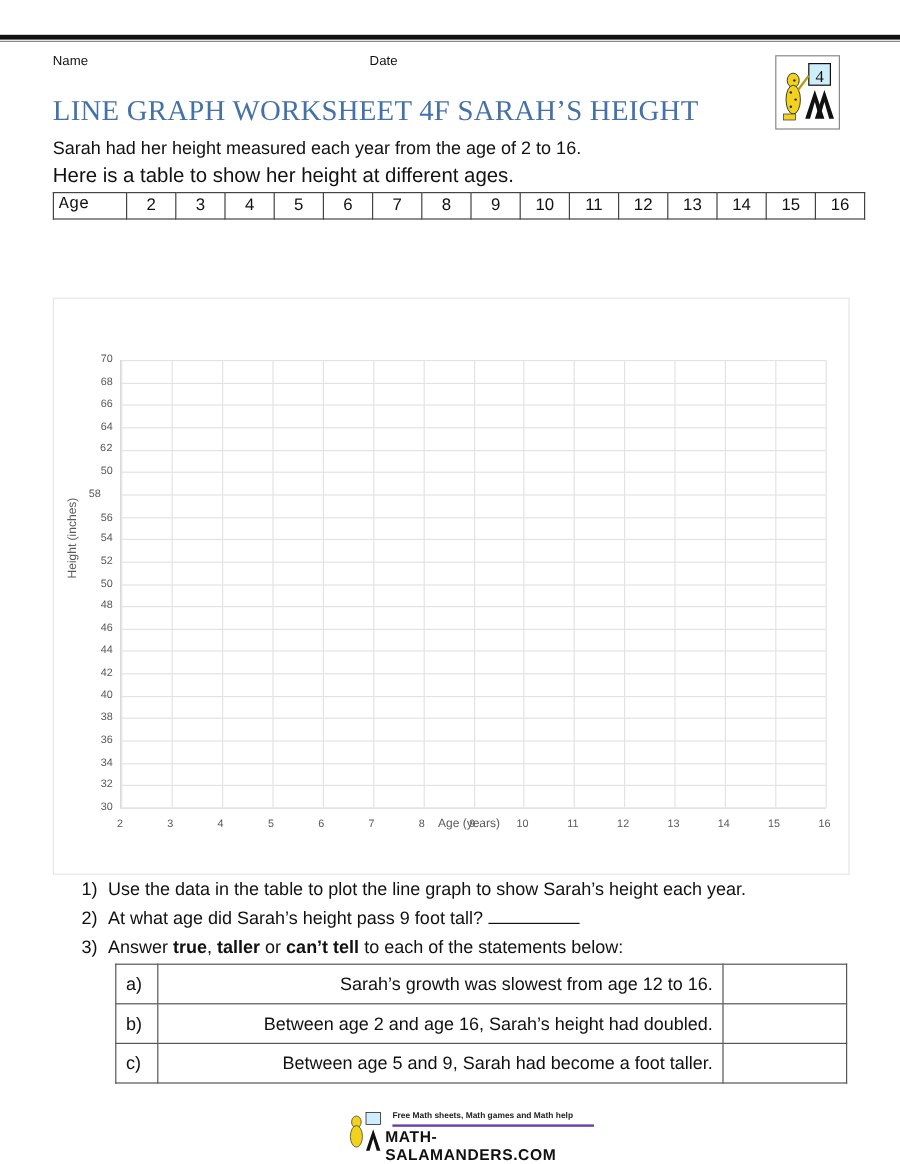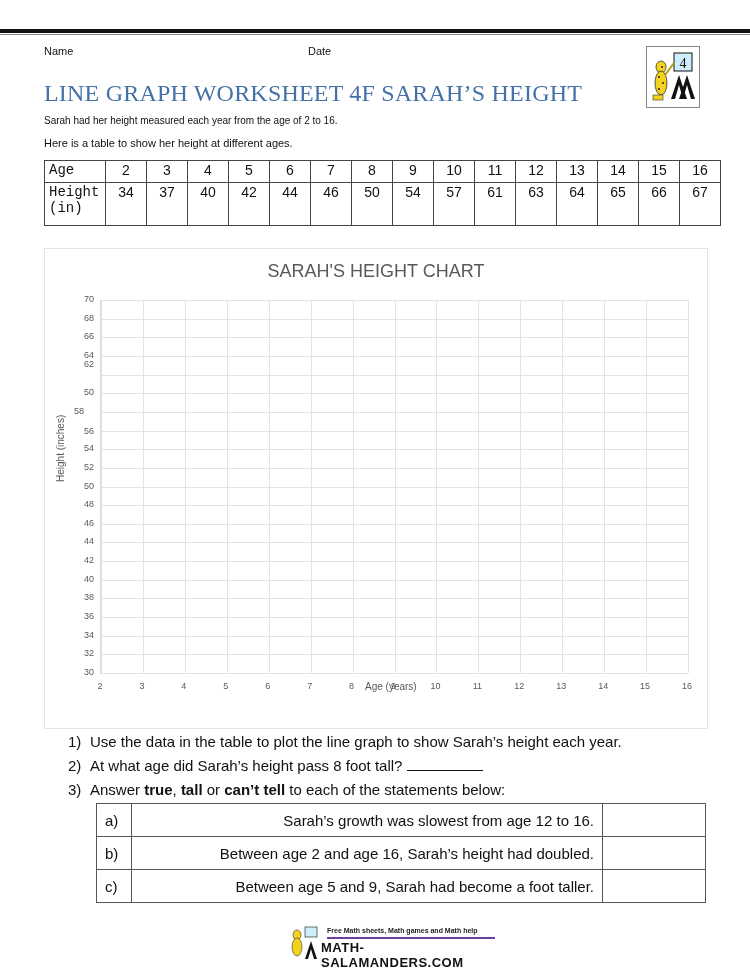--- a/index.html
+++ b/index.html
@@ -5,22 +5,22 @@
   html, body { margin: 0; padding: 0; background: #ffffff; }
   body { width: 750px; height: 970px; position: relative; overflow: hidden;
          font-family: "Liberation Sans", sans-serif; color: #111; }
   .top-rule { position: absolute; left: 0; top: 29px; width: 750px; height: 4px; background: #111; }
   .top-rule2 { position: absolute; left: 0; top: 34px; width: 750px; height: 1px; background: #888; }
   .label-name { position: absolute; left: 44px; top: 45px; font-size: 11px; }
   .label-date { position: absolute; left: 308px; top: 45px; font-size: 11px; }
   .logo-box { position: absolute; left: 646px; top: 46px; width: 52px; height: 60px; border: 1px solid #888; background: #fff; }
   .title { position: absolute; left: 44px; top: 80px; font-family: "Liberation Serif", serif; font-size: 24px;
            color: #4472a8; letter-spacing: 0.2px; }
-  .intro1 { position: absolute; left: 44px; top: 115px; font-size: 10px; }
-  .intro2 { position: absolute; left: 44px; top: 137px; font-size: 11px; }
+  .intro1 { position: absolute; left: 44px; top: 115px; font-size: 15px; }
+  .intro2 { position: absolute; left: 44px; top: 137px; font-size: 17px; }
   table.data { position: absolute; left: 44px; top: 160px; border-collapse: collapse; font-size: 14px; }
   table.data td { border: 1px solid #444; padding: 1px 4px; height: 19px; vertical-align: top; text-align: center; }
   table.data td.hdr { text-align: left; width: 52px; font-family: Liberation Mono, monospace; }
   table.data td.num { width: 32px; }
   .chart-wrap { position: absolute; left: 44px; top: 248px; width: 662px; height: 479px;
                 border: 1px solid #e4e4e4; background: #fff; }
   .chart-title { position: absolute; left: 0; width: 662px; top: 12px; text-align: center;
                  font-size: 18px; color: #595959; }
   .plot { position: absolute; left: 55px; top: 51px; width: 587px; height: 373px;
           border-left: 1px solid #d9d9d9; border-bottom: 1px solid #d9d9d9; }
@@ -87,43 +87,24 @@
     <td class="num">8</td>
     <td class="num">9</td>
     <td class="num">10</td>
     <td class="num">11</td>
     <td class="num">12</td>
     <td class="num">13</td>
     <td class="num">14</td>
     <td class="num">15</td>
     <td class="num">16</td>
   </tr>
-  <tr>
-    <td class="hdr" style="height:40px">Height (in)</td>
-    <td class="num">34</td>
-    <td class="num">37</td>
-    <td class="num">40</td>
-    <td class="num">42</td>
-    <td class="num">44</td>
-    <td class="num">46</td>
-    <td class="num">50</td>
-    <td class="num">54</td>
-    <td class="num">57</td>
-    <td class="num">61</td>
-    <td class="num">63</td>
-    <td class="num">64</td>
-    <td class="num">65</td>
-    <td class="num">66</td>
-    <td class="num">67</td>
-  </tr>
 </tbody>
   </table>
 
 <div class="chart-wrap">
-  <div class="chart-title">SARAH'S HEIGHT CHART</div>
   <div class="plot" id="plot">
       <div class="gh" style="top: 373px;"></div>
       <div class="gh" style="top: 354.35px;"></div>
       <div class="gh" style="top: 335.7px;"></div>
       <div class="gh" style="top: 317.05px;"></div>
       <div class="gh" style="top: 298.4px;"></div>
       <div class="gh" style="top: 279.75px;"></div>
       <div class="gh" style="top: 261.1px;"></div>
       <div class="gh" style="top: 242.45px;"></div>
       <div class="gh" style="top: 223.8px;"></div>
@@ -165,21 +146,21 @@
       <div class="ytick" style="left: 19px; top: 306.1px;">42</div>
       <div class="ytick" style="left: 19px; top: 287.45px;">44</div>
       <div class="ytick" style="left: 19px; top: 268.8px;">46</div>
       <div class="ytick" style="left: 19px; top: 250.15px;">48</div>
       <div class="ytick" style="left: 19px; top: 231.5px;">50</div>
       <div class="ytick" style="left: 19px; top: 212.85px;">52</div>
       <div class="ytick" style="left: 19px; top: 194.2px;">54</div>
       <div class="ytick" style="left: 19px; top: 177px;">56</div>
       <div class="ytick" style="left: 19px; top: 156.9px; text-align: center;">58</div>
       <div class="ytick" style="left: 19px; top: 138.25px;">50</div>
-      <div class="ytick" style="left: 19px; top: 110px;">62</div>
+      <div class="ytick" style="left: 19px; top: 120px; font-family: Liberation Mono, monospace;">62</div>
       <div class="ytick" style="left: 19px; top: 100.95px;">64</div>
       <div class="ytick" style="left: 19px; top: 82.3px;">66</div>
       <div class="ytick" style="left: 19px; top: 63.65px;">68</div>
       <div class="ytick" style="left: 19px; top: 45px;">70</div>
     </div>
   <div id="xticks">
       <div class="xtick" style="left: 45px; top: 432px;">2</div>
       <div class="xtick" style="left: 86.9286px; top: 432px;">3</div>
       <div class="xtick" style="left: 128.857px; top: 432px;">4</div>
       <div class="xtick" style="left: 170.786px; top: 432px;">5</div>
@@ -196,25 +177,25 @@
       <div class="xtick" style="left: 632px; top: 432px;">16</div>
     </div>
   <div class="ylabel">Height (inches)</div>
   <div class="xlabel">Age (years)</div>
 </div>
 
 <div class="q" style="top:733px">
   <span class="n">1)</span><span>Use the data in the table to plot the line graph to show Sarah’s height each year.</span>
 </div>
 <div class="q" style="top:757px">
-  <span class="n">2)</span><span>At what age did Sarah’s height pass 8 foot tall?</span>
+  <span class="n">2)</span><span>At what age did Sarah’s height pass 9 foot tall?</span>
   <span class="blank"></span>
 </div>
 <div class="q" style="top:781px">
-  <span class="n">3)</span><span>Answer </span><b>true</b><span>, </span><b>tall</b><span> or </span><b>can’t tell</b><span> to each of the statements below:</span>
+  <span class="n">3)</span><span>Answer </span><b>true</b><span>, </span><b>taller</b><span> or </span><b>can’t tell</b><span> to each of the statements below:</span>
 </div>
 
 <table class="stmts">
   <tbody>
       <tr>
     <td class="l">a)</td>
     <td class="s">Sarah’s growth was slowest from age 12 to 16.</td>
     <td class="a"></td>
   </tr>
   <tr>

